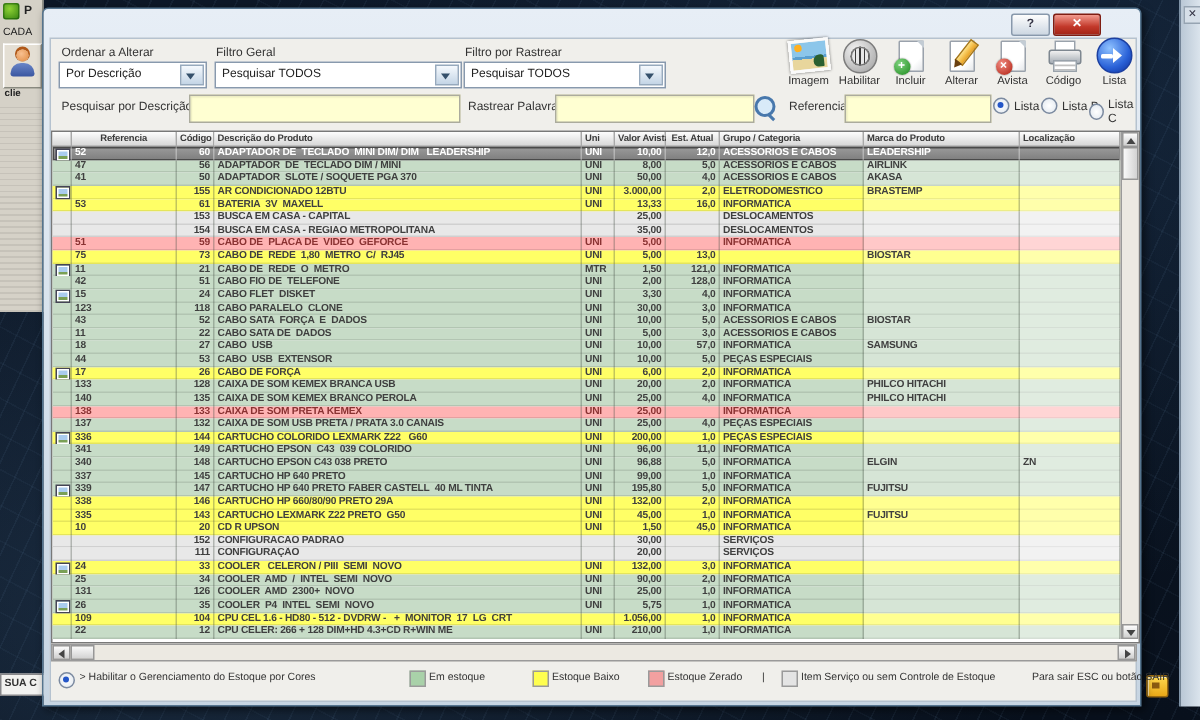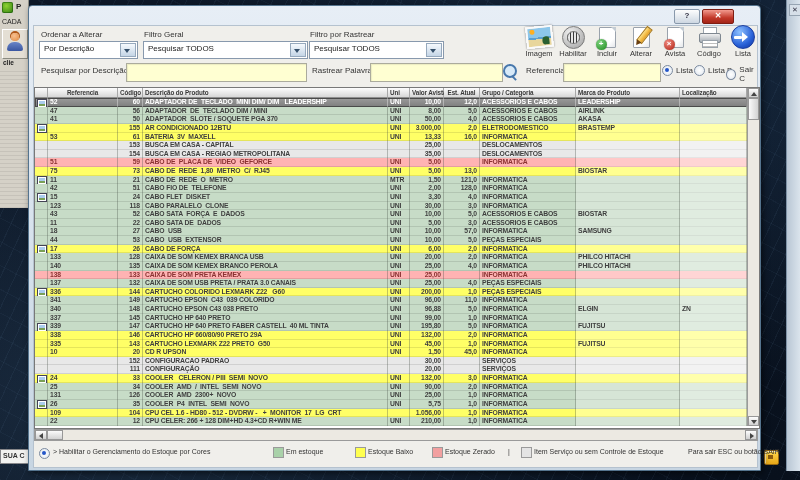--- a/index.html
+++ b/index.html
@@ -235,21 +235,21 @@
     <div class="radio" style="left:633px;top:59px">
       <span class="c on"></span>
         <span>Lista A</span>
     </div>
     <div class="radio" style="left:665px;top:59px">
       <span class="c"></span>
         <span>Lista B</span>
     </div>
     <div class="radio" style="left:697px;top:59px">
       <span class="c"></span>
-        <span>Sair C</span>
+        <span>Lista C</span>
     </div>
 
     <div id="twrap">
       <div id="thead">
           <div class="hcell" style="width: 13px; text-align: center;"></div>
           <div class="hcell" style="width: 70px; text-align: center;">Referencia</div>
           <div class="hcell" style="width: 25px; text-align: right;">Código</div>
           <div class="hcell" style="width: 245px; text-align: left;">Descrição do Produto</div>
           <div class="hcell" style="width: 22px; text-align: left;">Uni</div>
           <div class="hcell" style="width: 34px; text-align: center;">Valor Avista</div>

